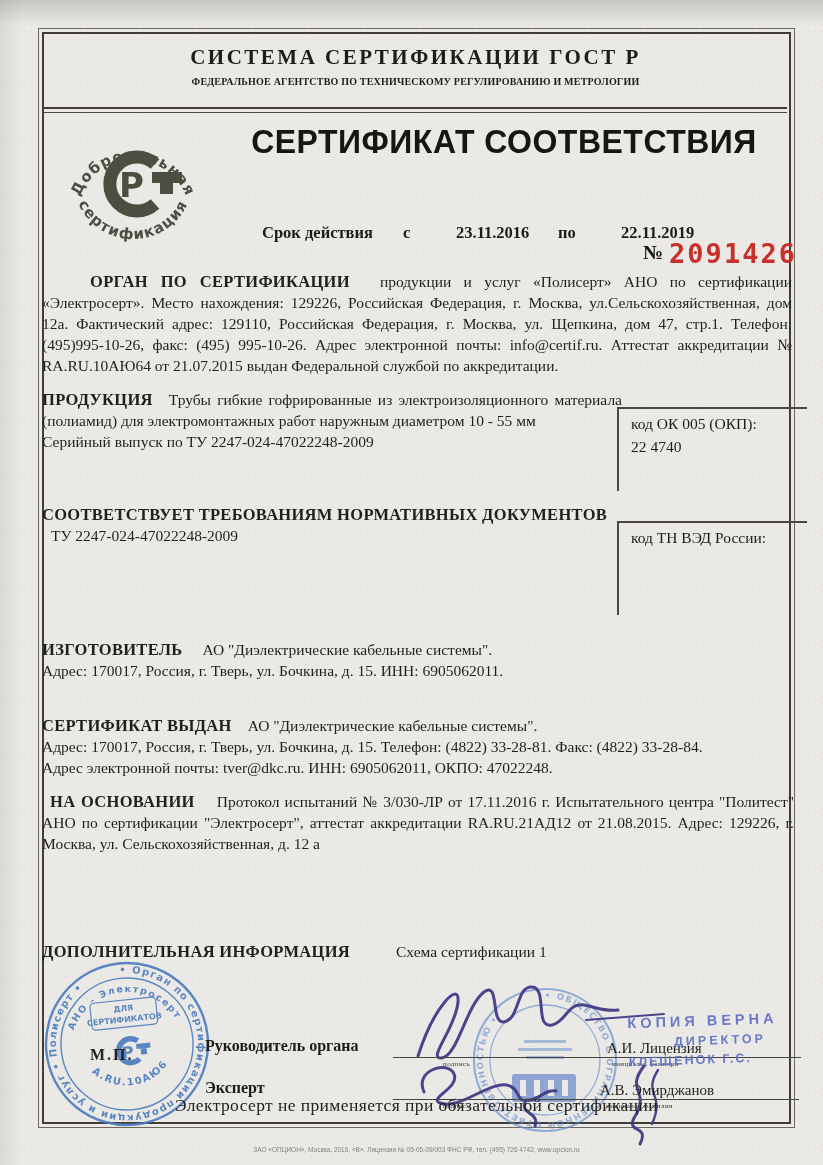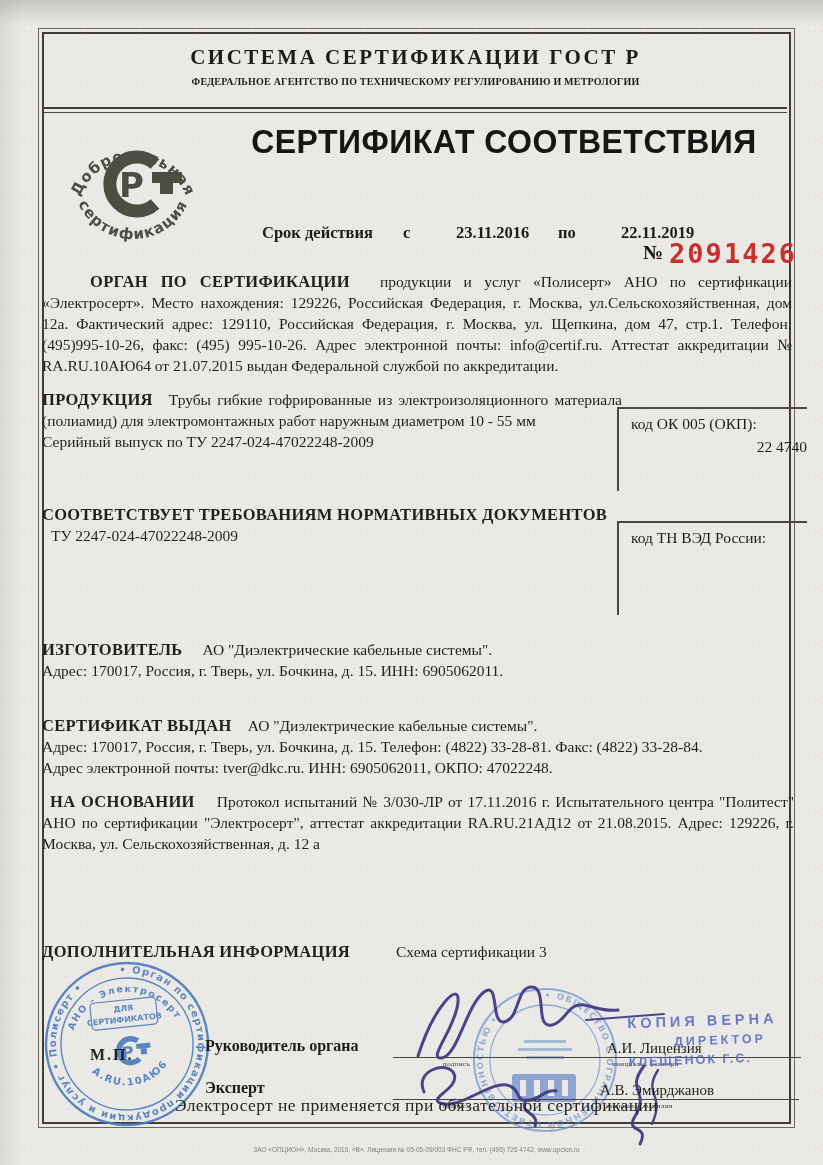--- a/index.html
+++ b/index.html
@@ -41,21 +41,21 @@
   
   .sec{position:absolute;font-size:15.5px;line-height:21px;color:#201f1d;}
   .lbl{font-weight:bold;font-size:16.5px;letter-spacing:.3px;}
   #sec-organ{left:42px;top:271px;width:750px;text-align:justify;}
   #sec-organ .lbl{padding-right:30px;margin-left:48px;}
   #sec-prod{left:42px;top:389px;width:580px;text-align:justify;}
   #sec-prod .lbl{padding-right:16px;}
   .codebox{position:absolute;border-top:2px solid #4a4741;border-left:2px solid #4a4741;
            font-size:15.5px;padding:6px 0 0 12px;}
   #box-okp{left:617px;top:407px;width:176px;height:76px;}
-  #box-okp .val{text-align:right;margin-top:5px;}
+  #box-okp .val{text-align:left;margin-top:5px;}
   #box-tnved{left:617px;top:521px;width:176px;height:86px;}
   #sec-conf{left:42px;top:504px;width:570px;}
   #conf-text{display:block;margin-left:9px;}
   #sec-manu{left:42px;top:639px;width:752px;}
   #sec-manu .lbl{padding-right:20px;}
   #sec-issued{left:42px;top:715px;width:752px;}
   #sec-issued .lbl{padding-right:16px;}
   #sec-basis{left:42px;top:791px;width:752px;text-align:justify;}
   #sec-basis .lbl{padding-right:22px;margin-left:8px;}
   #sec-add{left:42px;top:941px;width:720px;}
@@ -168,21 +168,21 @@
     <span class="lbl">СЕРТИФИКАТ ВЫДАН</span><span>АО "Диэлектрические кабельные системы".</span>
     <div>Адрес: 170017, Россия, г. Тверь, ул. Бочкина, д. 15. Телефон: (4822) 33-28-81. Факс: (4822) 33-28-84.</div>
     <div>Адрес электронной почты: tver@dkc.ru. ИНН: 6905062011, ОКПО: 47022248.</div>
   </div>
 
   <div class="sec" id="sec-basis">
     <span class="lbl">НА ОСНОВАНИИ</span><span>Протокол испытаний № 3/030-ЛР от 17.11.2016 г. Испытательного центра "Политест" АНО по сертификации "Электросерт", аттестат аккредитации RA.RU.21АД12 от 21.08.2015. Адрес: 129226, г. Москва, ул. Сельскохозяйственная, д. 12 а</span>
   </div>
 
   <div class="sec" id="sec-add">
-    <span class="lbl">ДОПОЛНИТЕЛЬНАЯ ИНФОРМАЦИЯ</span><span id="add-text">Схема сертификации 3</span>
+    <span class="lbl">ДОПОЛНИТЕЛЬНАЯ ИНФОРМАЦИЯ</span><span id="add-text">Схема сертификации 1</span>
   </div>
 
   <svg id="org-stamp" width="170" height="172" viewBox="0 0 170 172">
     <defs>
       <path id="os-outer" d="M 85,15 A 71,71 0 1 1 84.9,15"></path>
       <path id="os-inner-top" d="M 32,70 A 57,57 0 0 1 138,70"></path>
       <path id="os-inner-bot" d="M 45,108 A 51,51 0 0 0 125,108"></path>
     </defs>
     <circle cx="85" cy="86" r="81" fill="none" stroke="#4a7cc0" stroke-width="2.4"></circle>
     <circle cx="85" cy="86" r="66" fill="none" stroke="#4a7cc0" stroke-width="1.4"></circle>

